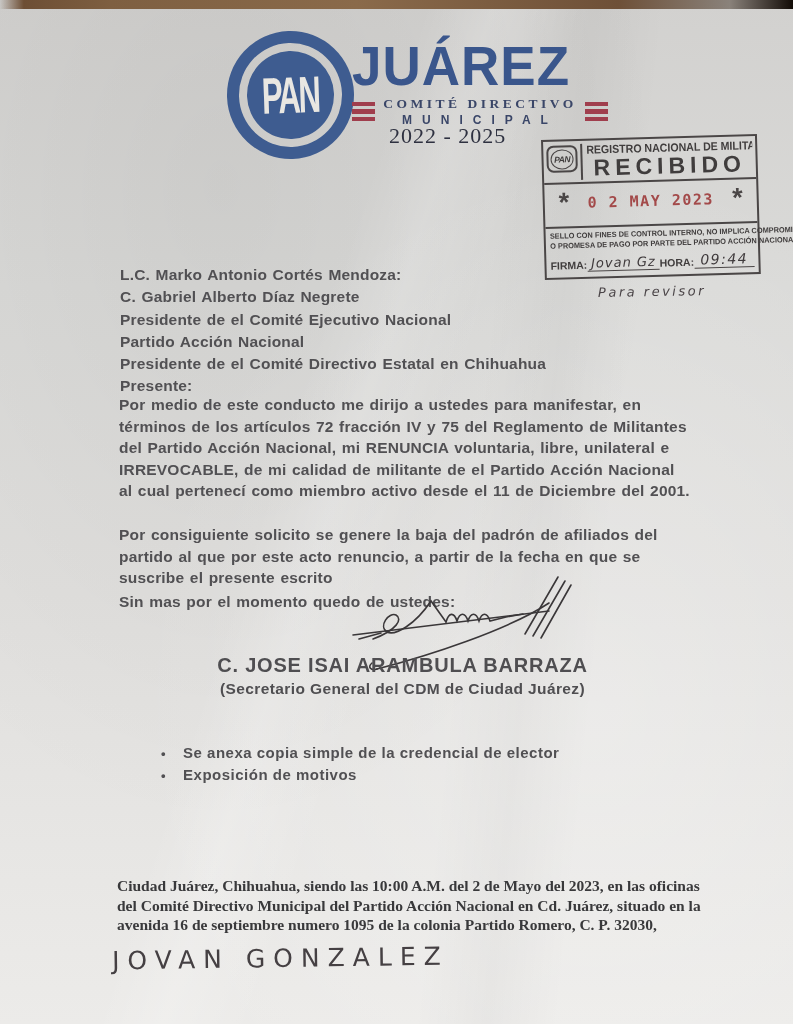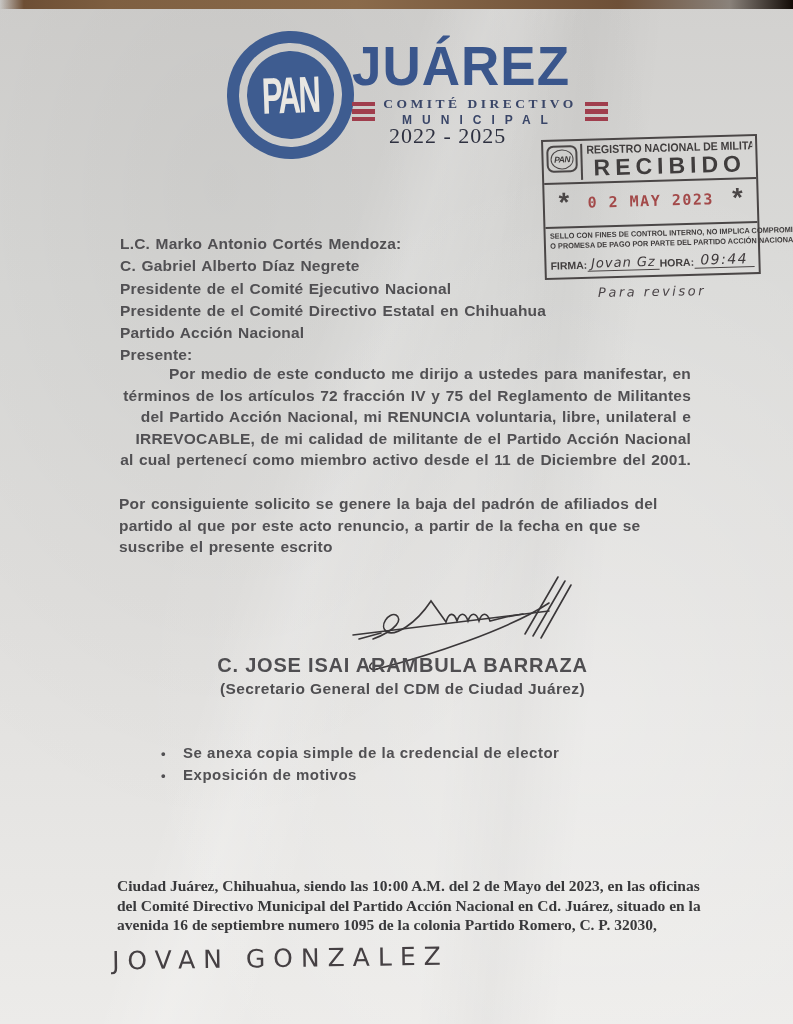--- a/index.html
+++ b/index.html
@@ -95,24 +95,24 @@
   }
   .firma-value.hand { font-size:13px; letter-spacing:1px; }
   .hora-value.hand { font-size:14px; letter-spacing:1.5px; }
   .stamp-note {
     position:absolute; left:598px; top:284px; transform:rotate(-1deg);
     font-family:"DejaVu Sans", sans-serif; font-style:italic;
     font-size:13px; letter-spacing:2.5px; color:#4b4548;
   }
 
   
-  .letter-text { color:#515053; font-weight:bold; letter-spacing:0.2px; word-spacing:1px; }
+  .letter-text { color:#515053; font-weight:bold; letter-spacing:0.2px; word-spacing:1px;margin-top:31px; }
   .recipients { position:absolute; left:120px; top:233px; width:470px; font-size:15.5px; line-height:22.3px; }
   .para { position:absolute; left:119px; width:572px; font-size:15.5px; line-height:21.6px; }
-  .para1 { top:363px;text-align:right; }
+  .para1 { top:363px; }
   .para2 { top:493px; }
   .para3 { top:560px; }
 
   .signature-svg { position:absolute; left:343px; top:572px; }
 
   .signer { position:absolute; left:120px; top:654px; width:565px; text-align:center; }
   .signer-name { font-size:20px; font-weight:bold; color:#4f4e51; letter-spacing:0.8px; }
   .signer-role { font-size:15.5px; font-weight:bold; color:#4f4e51; letter-spacing:0.4px; margin-top:3px; }
 
   .attachments { position:absolute; left:146px; top:729px; list-style:none; margin:15px; padding:0; }
@@ -188,27 +188,28 @@
       <span class="hora-label">HORA:</span>
       <span class="hora-value hand">09:44</span>
     </div>
   </div>
   <div class="stamp-note">Para revisor</div>
 
   <div class="recipients letter-text">
     <div>L.C. Marko Antonio Cortés Mendoza:</div>
     <div>C. Gabriel Alberto Díaz Negrete</div>
     <div>Presidente de el Comité Ejecutivo Nacional</div>
+    <div>Partido Acción Nacional</div>
     <div>Presidente de el Comité Directivo Estatal en Chihuahua</div>
-    <div>Partido Acción Nacional</div>
     <div>Presente:</div>
   </div>
 
   <div class="para para1 letter-text">Por medio de este conducto me dirijo a ustedes para manifestar, en términos de los artículos 72 fracción IV y 75 del Reglamento de Militantes del Partido Acción Nacional, mi RENUNCIA voluntaria, libre, unilateral e IRREVOCABLE, de mi calidad de militante de el Partido Acción Nacional  al cual pertenecí como miembro activo desde el 11 de Diciembre del 2001.</div>
   <div class="para para2 letter-text">Por consiguiente solicito se genere la baja del padrón de afiliados del partido al que por este acto renuncio, a partir de la fecha en que se suscribe el presente escrito</div>
+  <div class="para para3 letter-text">Sin mas por el momento quedo de ustedes:</div>
 
   <svg class="signature-svg" width="230" height="100" viewBox="0 0 230 100" fill="none">
     <g stroke="#3a3739" stroke-width="1.6" stroke-linecap="round" fill="none">
       <path d="M10,63 L206,39"></path>
       <path d="M16,67 L38,61"></path>
       <path d="M30,67 C54,58 60,47 53,43 C46,40 35,54 44,60 C52,64 72,53 88,29 L103,50"></path>
       <path d="M103,50 c3,-10 8,-10 11,-1 c3,-9 8,-9 11,0 c3,-9 8,-9 11,0 c3,-9 8,-9 11,0 l16,-4 l17,-3"></path>
       <path d="M182,62 L215,5"></path>
       <path d="M190,64 L222,9"></path>
       <path d="M198,66 L228,13"></path>

